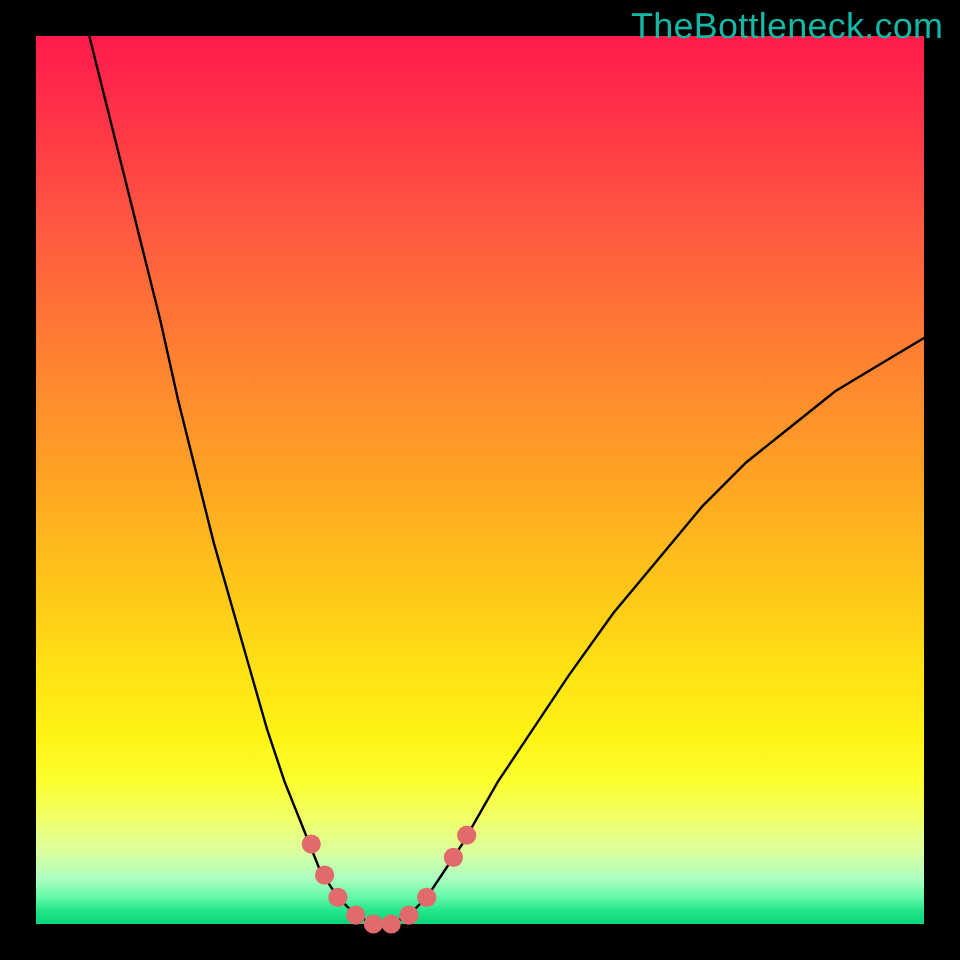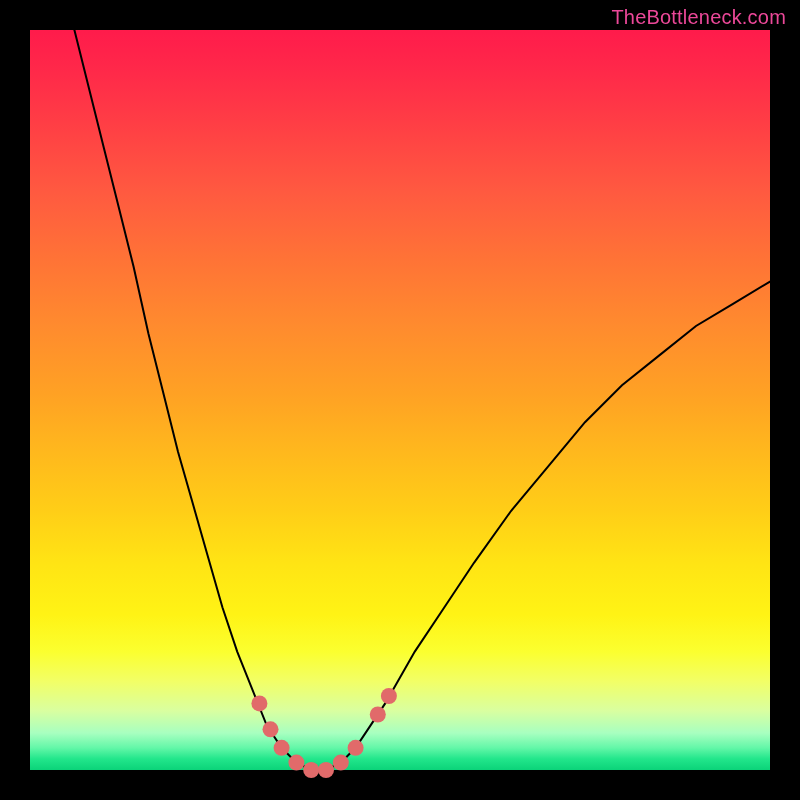--- a/index.html
+++ b/index.html
@@ -35,22 +35,22 @@
       #a8ffc0 95%,
       #63f7a8 97%,
       #22e68b 98.5%,
       #0bd379 100%
     );
   }
   .watermark {
     position: absolute;
     top: 6px;
     right: 14px;
-    color: #ec4899;
-    font-size: 20px;
+    color: #14b8a6;
+    font-size: 30px;
     font-weight: 500;
     letter-spacing: 0.2px;
     user-select: none;
   }
   svg.overlay {
     position: absolute;
     left: 0;
     top: 0;
     width: 740px;
     height: 740px;

